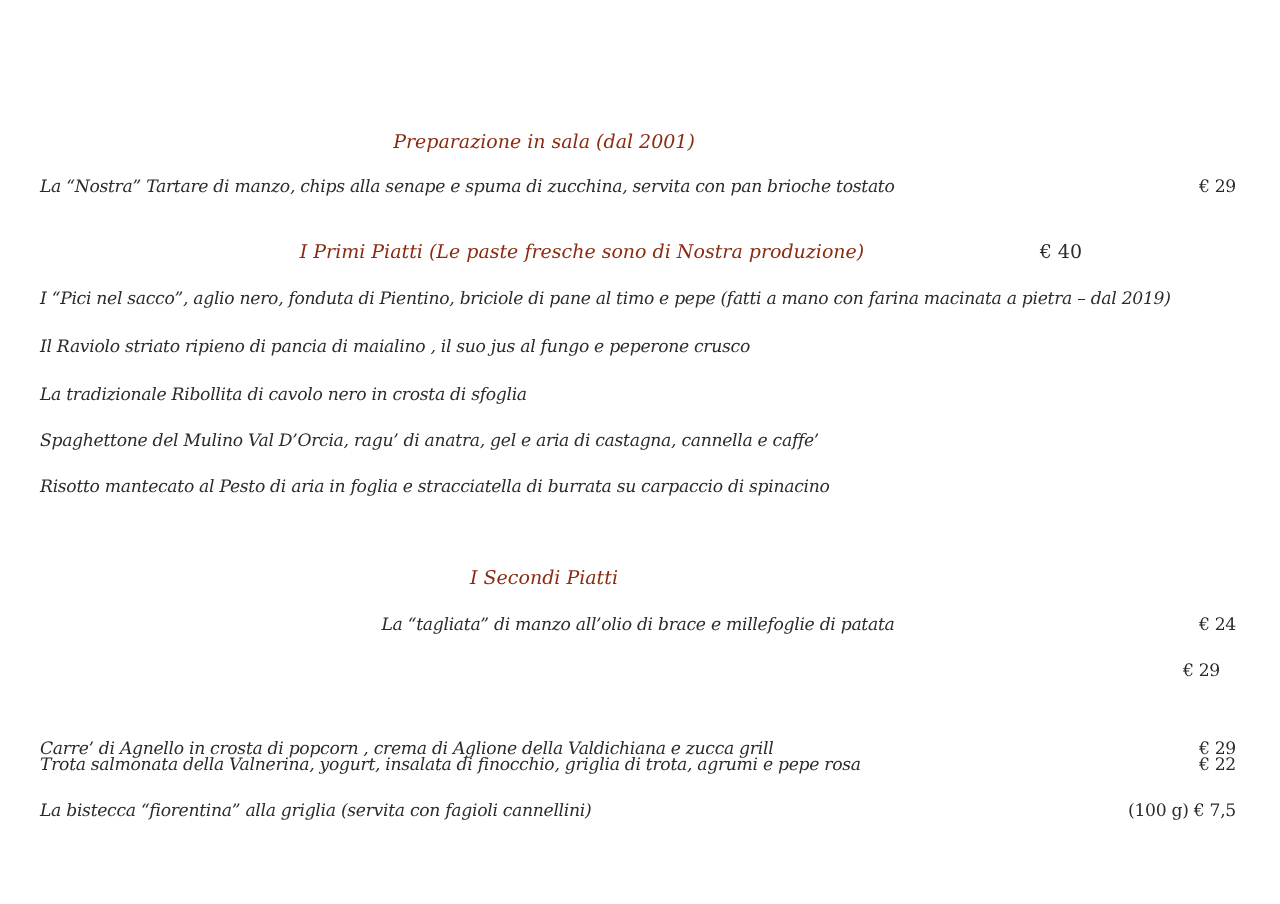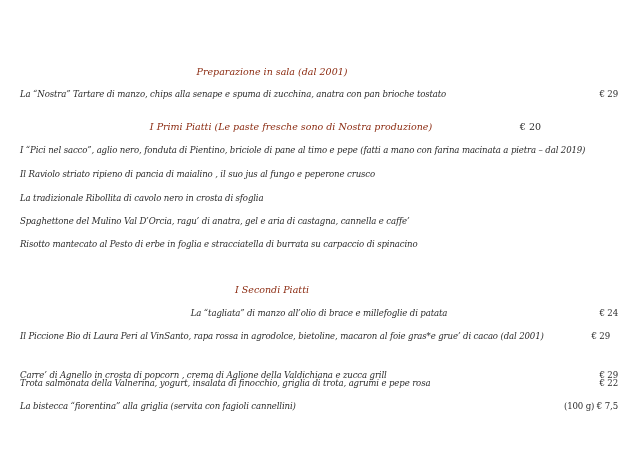--- a/index.html
+++ b/index.html
@@ -28,53 +28,52 @@
 </style>
 </head>
 <body>
 
 <div>
 
   <div class="heading" style="top:66px;">
     <span>Preparazione in sala  (dal 2001)</span>
   </div>
   <div class="row" style="top:88px;">
-    <span>La “Nostra” Tartare di manzo, chips alla senape e spuma di zucchina, anatra con pan brioche tostato</span>
+    <span>La “Nostra” Tartare di manzo, chips alla senape e spuma di zucchina, servita con pan brioche tostato</span>
     <span class="price">€ 29</span>
   </div>
 
   <div class="heading" style="top:121px;padding-left:19px;">
     <span>I Primi Piatti  (Le paste fresche sono di Nostra  produzione)</span>
-    <span class="hprice">€ 20</span>
+    <span class="hprice">€ 40</span>
   </div>
   <div class="row" style="top:144px;">
     <span>I “Pici nel sacco”, aglio nero, fonduta di Pientino, briciole di pane al timo e pepe (fatti a mano con farina macinata a pietra – dal 2019)</span>
   </div>
   <div class="row" style="top:168px;">
     <span>Il Raviolo striato ripieno di pancia di maialino , il suo jus al fungo e peperone crusco</span>
   </div>
   <div class="row" style="top:192px;">
     <span>La tradizionale Ribollita di cavolo nero  in crosta di sfoglia</span>
   </div>
   <div class="row" style="top:215px;">
     <span>Spaghettone del Mulino Val D’Orcia, ragu’ di anatra, gel e aria di castagna, cannella e caffe’</span>
   </div>
   <div class="row" style="top:238px;">
-    <span>Risotto mantecato al Pesto di erbe in foglia e stracciatella di burrata su carpaccio di spinacino</span>
+    <span>Risotto mantecato al Pesto di aria in foglia e stracciatella di burrata su carpaccio di spinacino</span>
   </div>
 
   <div class="heading" style="top:284px;">
     <span>I Secondi Piatti</span>
   </div>
   <div class="row" style="top:307px;text-align:center;">
     <span>La “tagliata” di manzo all’olio di brace e millefoglie di patata</span>
     <span class="price">€ 24</span>
   </div>
   <div class="row" style="top:330px;">
-    <span>Il Piccione Bio di Laura Peri al VinSanto, rapa rossa in agrodolce, bietoline, macaron al foie gras*e grue’ di cacao (dal 2001)</span>
     <span class="price inset">€ 29</span>
   </div>
   <div class="row" style="top:353px;margin-top:16px;">
     <span>Carre’ di Agnello in crosta di popcorn , crema di Aglione della Valdichiana e zucca grill</span>
     <span class="price">€ 29</span>
   </div>
   <div class="row" style="top:377px;">
     <span>Trota salmonata della Valnerina, yogurt, insalata di finocchio, griglia di trota, agrumi e pepe rosa</span>
     <span class="price">€ 22</span>
   </div>

